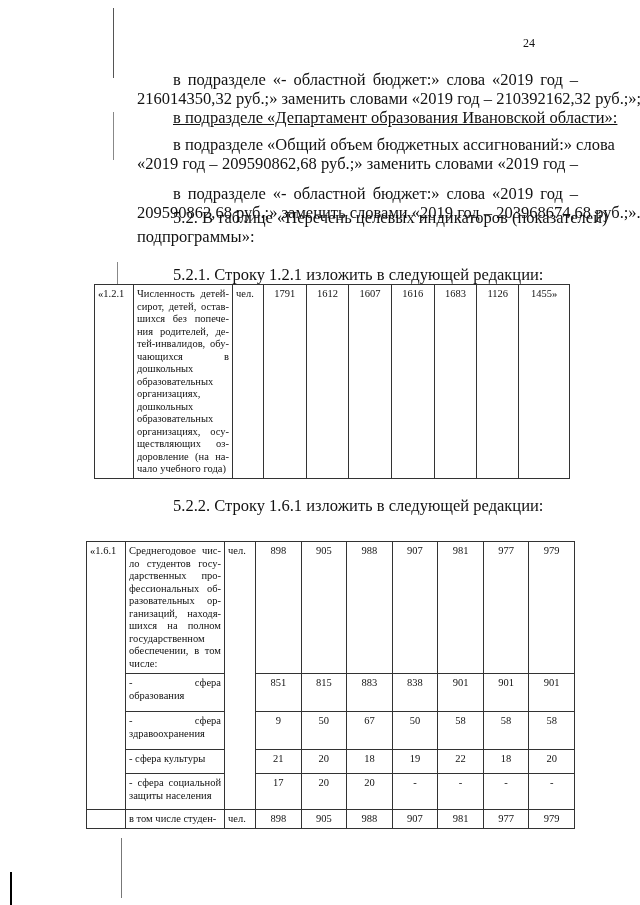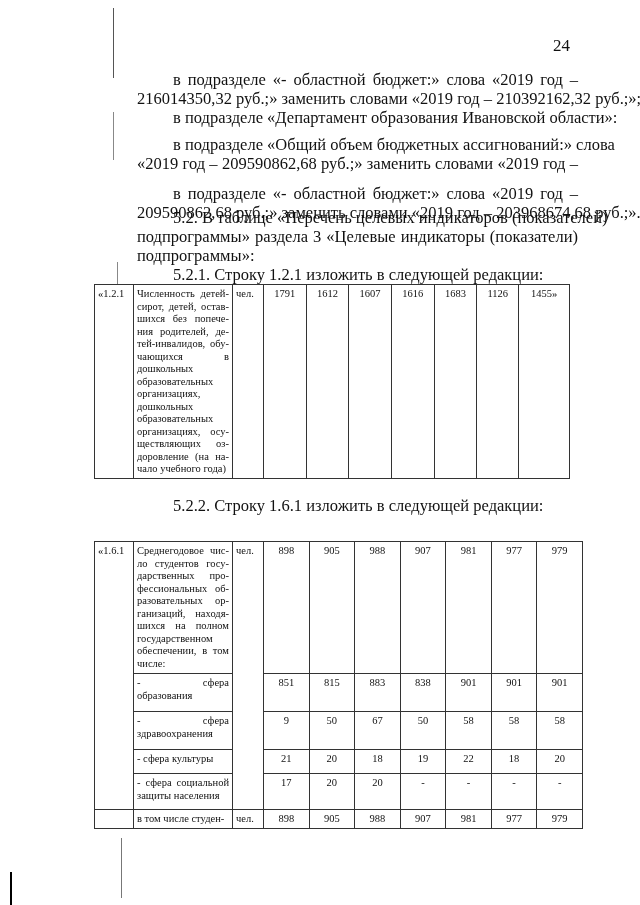--- a/index.html
+++ b/index.html
@@ -1,18 +1,18 @@
 <!DOCTYPE html>
 <html><head>
 <meta charset="utf-8">
 <style>
   html, body { margin: 0; padding: 0; background: #ffffff; }
   body { width: 640px; height: 905px; position: relative; overflow: hidden;
          font-family: "Liberation Serif", "DejaVu Serif", serif; color: #111; }
-  .page-num { position: absolute; left: 553px; top: 36px; font-size: 17px; }
+  .page-num { position: absolute; left: 523px; top: 36px; font-size: 12px; }
   .para { position: absolute; left: 93px; width: 485px; font-size: 16.5px; line-height: 19px;
           text-align: justify; }
   .line { display: block; text-align: justify; text-align-last: justify; white-space: nowrap; margin-left: 44px; }
   .line.last { text-align-last: left; }
   .scan-mark { position: absolute; background: #555; width: 1px; }
   table.ind-table { position: absolute; border-collapse: collapse; font-size: 10.5px; line-height: 12.5px; }
   table.ind-table td { border: 1px solid #333; vertical-align: top; padding: 3px 3px 2px 3px; }
   td.code { width: 32px; }
   td.desc { width: 92px; text-align: justify; }
   td.unit { width: 24px; }
@@ -31,36 +31,35 @@
 <div class="scan-mark" style="left:117px;top:262px;height:22px;background:#888;"></div>
 <div class="scan-mark" style="left:121px;top:838px;height:60px;background:#777;"></div>
 <div class="scan-mark" style="left:10px;top:872px;height:33px;background:#000;width:2px;"></div>
 
 <div class="para" style="top:70px;">
   <span class="line" style="padding-left:36px;">в подразделе «- областной бюджет:» слова «2019 год –</span>
   <span class="line last">216014350,32 руб.;» заменить словами «2019 год – 210392162,32 руб.;»;</span>
 </div>
 
 <div class="para" style="top:108px;">
-  <span class="line last" style="padding-left:36px;">в подразделе «Департамент образования Ивановской области»:</span>
+  <span class="line last" style="padding-left:36px;text-decoration:underline;">в подразделе «Департамент образования Ивановской области»:</span>
 </div>
 
 <div class="para" style="top:135px;">
   <span class="line" style="padding-left:36px;">в подразделе «Общий объем бюджетных ассигнований:» слова</span>
   <span class="line">«2019 год – 209590862,68 руб.;» заменить словами «2019 год –</span>
 </div>
 
 <div class="para" style="top:184px;">
   <span class="line" style="padding-left:36px;">в подразделе «- областной бюджет:» слова «2019 год –</span>
   <span class="line last">209590862,68 руб.;» заменить словами «2019 год – 203968674,68 руб.;».</span>
 </div>
 
 <div class="para" style="top:208px;">
   <span class="line" style="padding-left:36px;">5.2. В таблице «Перечень целевых индикаторов (показателей)</span>
-  <span class="line">подпрограммы» раздела 3 «Целевые индикаторы (показатели)</span>
   <span class="line last">подпрограммы»:</span>
 </div>
 
 <div class="para" style="top:265px;">
   <span class="line last" style="padding-left:36px;">5.2.1. Строку 1.2.1 изложить в следующей редакции:</span>
 </div>
 
 <table class="ind-table" style="left:94px;top:284px;width:476px;">
   <tbody>
       <tr>
@@ -91,21 +90,21 @@
     <td class="val">1126</td>
     <td class="val">1455»</td>
   </tr>
 </tbody>
   </table>
 
 <div class="para" style="top:496px;">
   <span class="line last" style="padding-left:36px;">5.2.2. Строку 1.6.1 изложить в следующей редакции:</span>
 </div>
 
-<table class="ind-table" style="left:94px;top:541px;width:489px;">
+<table class="ind-table" style="left:86px;top:541px;width:489px;">
   <tbody>
       <tr style="height:132px;">
     <td class="code" rowspan="5">«1.6.1</td>
     <td class="desc" id="t2desc">
           <span class="desc-line">Среднегодовое чис-</span>
           <span class="desc-line">ло студентов госу-</span>
           <span class="desc-line">дарственных про-</span>
           <span class="desc-line">фессиональных об-</span>
           <span class="desc-line">разовательных ор-</span>
           <span class="desc-line">ганизаций, находя-</span>

